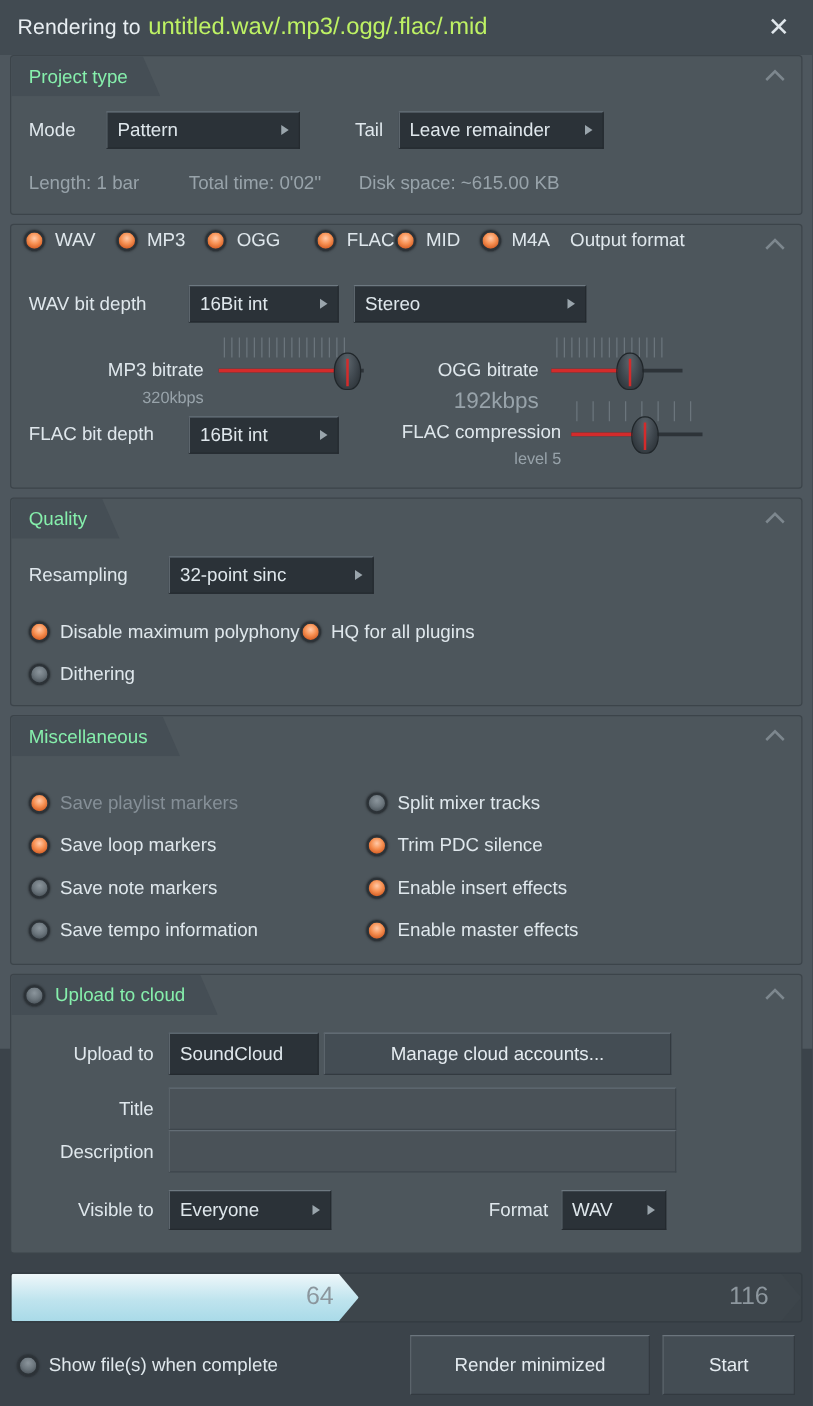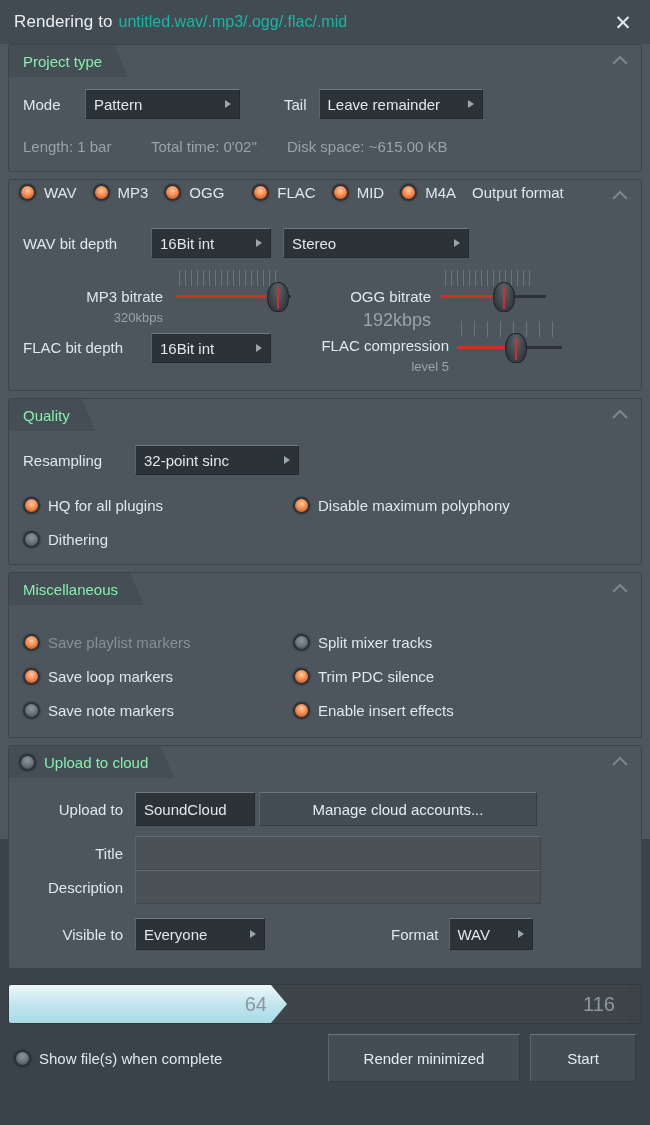--- a/index.html
+++ b/index.html
@@ -21,21 +21,21 @@
     height: 44px; flex: 0 0 44px;
     background: #424b52;
     display: flex; align-items: center;
     padding: 0 14px 0 14px;
     position: relative;
   }
   .title-text {
     font-size: 17px; color: #e8eef2; letter-spacing: .1px;
     white-space: nowrap;
   }
-  .title-file { color: #14b8a6; margin-left: 6px; font-size: 16px; }
+  .title-file { color: #bef264; margin-left: 6px; font-size: 19px; }
   .close-btn {
     position: absolute; right: 14px; top: 50%;
     transform: translateY(-50%);
     width: 26px; height: 26px;
     display: flex; align-items: center; justify-content: center;
     color: #dfe6eb; font-size: 21px; line-height: 1;
     cursor: pointer;
   }
 
   
@@ -245,21 +245,21 @@
             <span class="lbl">WAV</span>
           </div>
           <div class="opt" style="margin-right:16px;">
             <span class="led"></span>
             <span class="lbl">MP3</span>
           </div>
           <div class="opt" style="margin-right:16px;">
             <span class="led"></span>
             <span class="lbl">OGG</span>
           </div>
-          <div class="opt" style="margin-right:16px;padding-left:12px;">
+          <div class="opt" style="margin-right:0;padding-left:12px;">
             <span class="led"></span>
             <span class="lbl">FLAC</span>
           </div>
           <div class="opt" style="margin-right:16px;">
             <span class="led"></span>
             <span class="lbl">MID</span>
           </div>
           <div class="opt" style="margin-right:16px;">
             <span class="led"></span>
             <span class="lbl">M4A</span>
@@ -384,27 +384,27 @@
       </div>
       <div class="panel-body">
         <div class="row" style="margin-top:10px;">
           <span class="lbl" style="width:112px;">Resampling</span>
           <div class="dropdown" style="width:164px;">
             <span class="val">32-point sinc</span>
             <span class="arrow"></span>
           </div>
         </div>
         <div class="row" style="margin-top:22px;">
+          <div class="opt">
+            <span class="led"></span>
+            <span class="lbl">Disable maximum polyphony</span>
+          </div>
           <div class="opt" style="width:270px;">
             <span class="led"></span>
             <span class="lbl">HQ for all plugins</span>
-          </div>
-          <div class="opt">
-            <span class="led"></span>
-            <span class="lbl">Disable maximum polyphony</span>
           </div>
         </div>
         <div class="row" style="margin-top:17px;">
           <div class="opt">
             <span class="led off"></span>
             <span class="lbl">Dithering</span>
           </div>
         </div>
       </div>
     </div>
@@ -442,20 +442,30 @@
           </div>
         </div>
         <div class="row" style="margin-top:17px;">
           <div class="opt" style="width:270px;">
             <span class="led off"></span>
             <span class="lbl">Save note markers</span>
           </div>
           <div class="opt">
             <span class="led"></span>
             <span class="lbl">Enable insert effects</span>
+          </div>
+        </div>
+        <div class="row" style="margin-top:17px;">
+          <div class="opt" style="width:270px;">
+            <span class="led off"></span>
+            <span class="lbl">Save tempo information</span>
+          </div>
+          <div class="opt">
+            <span class="led"></span>
+            <span class="lbl">Enable master effects</span>
           </div>
         </div>
       </div>
     </div>
 
     <div class="panel">
       <div class="panel-head">
         <div class="tab with-toggle">
           <span class="led off" style="margin-right:8px;"></span>
           <span class="tab-label">Upload to cloud</span>

